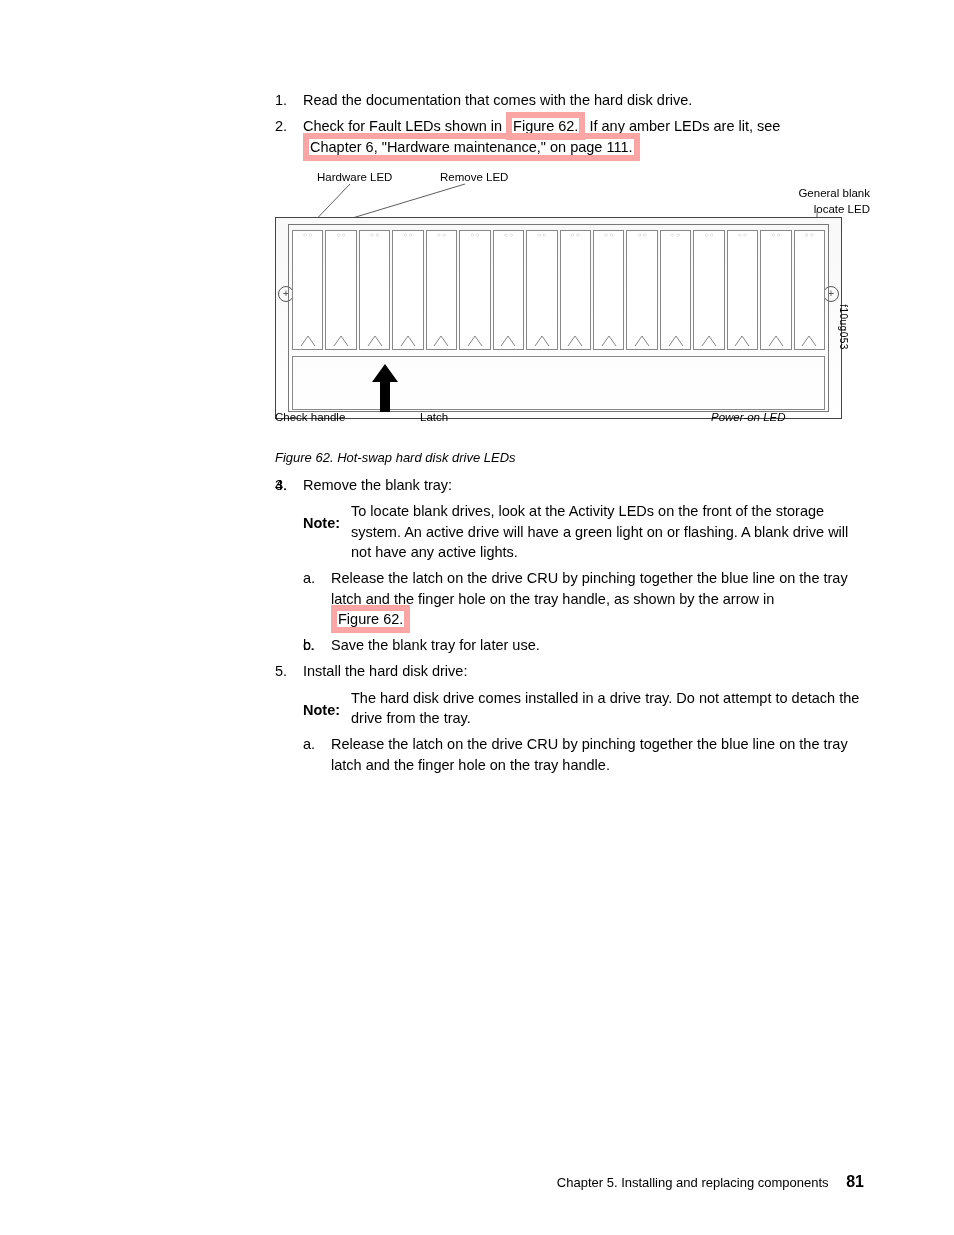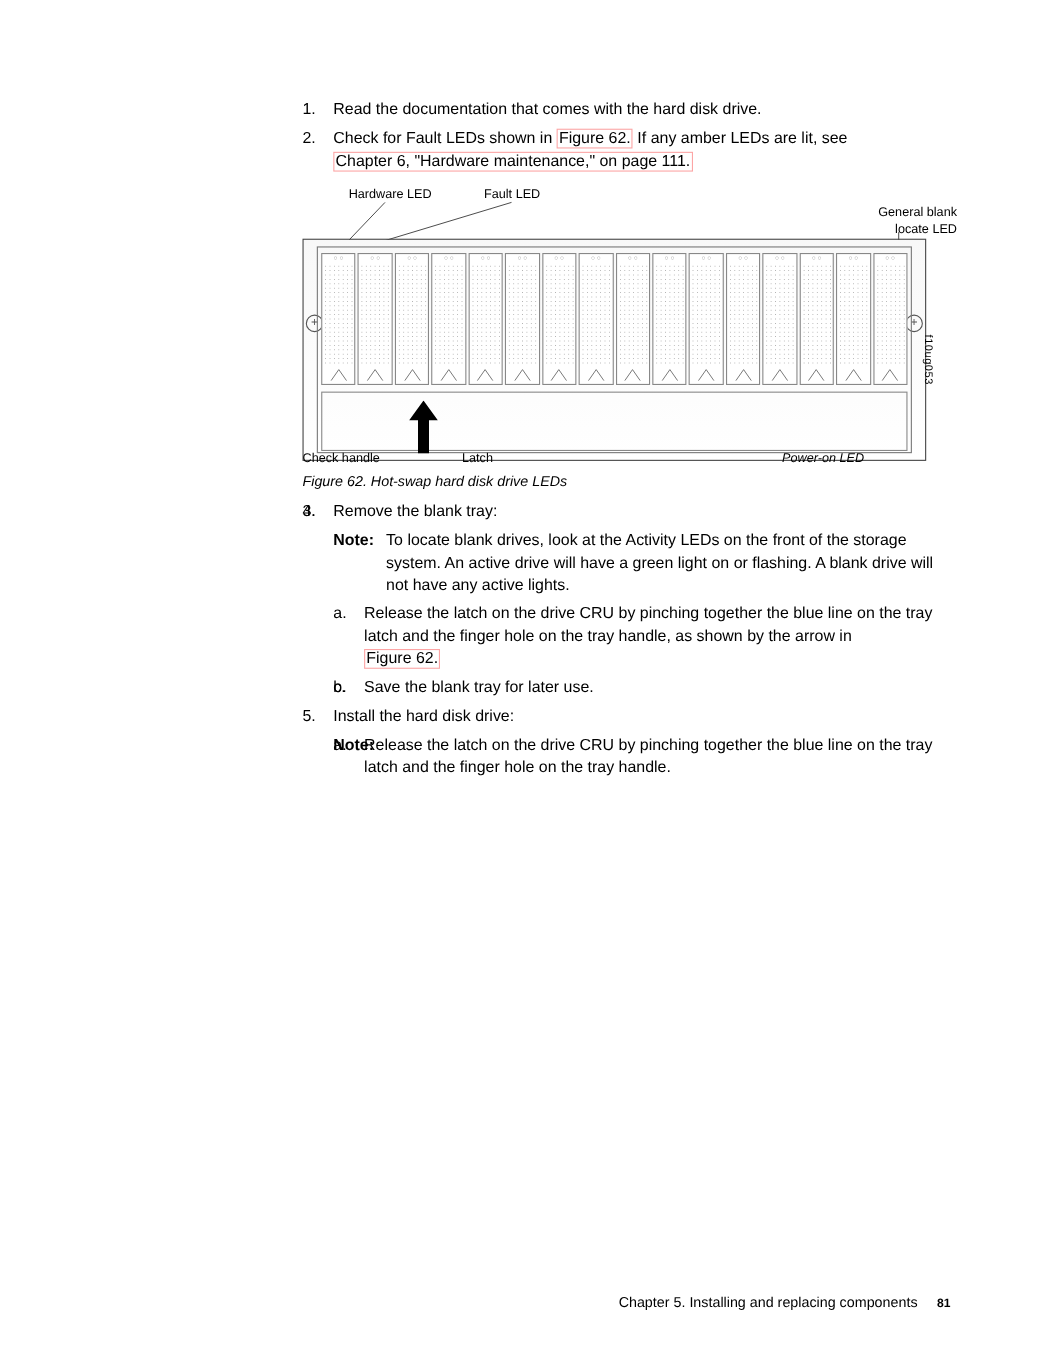--- a/index.html
+++ b/index.html
@@ -48,44 +48,44 @@
     top: 0;
   }
   .note {
     margin: 6px 0 6px 0;
     position: relative;
     padding-left: 48px;
   }
   .note .label {
     position: absolute;
     left: 0;
-    top: 0;
+    top: 12px;
     font-weight: bold;
   }
   .linkbox {
-    border: 1px solid #fca5a5;
+    border: 6px solid #fca5a5;
     padding: 0 1px;
   }
   .figure-block {
     margin: 10px 0 8px 0;
   }
   .figure-caption {
     font-style: italic;
     font-size: 13px;
-    margin-top: 2px;
+    margin-top: 22px;
   }
   .footer {
     position: absolute;
     bottom: 42px;
     right: 90px;
     font-size: 13px;
   }
   .footer .pg {
     font-weight: bold;
-    font-size: 11px;
+    font-size: 16px;
     margin-left: 14px;
   }
   
   .diagram {
     position: relative;
     width: 575px;
     height: 260px;
     font-size: 11.5px;
   }
   .dlabel { position: absolute; }
@@ -170,21 +170,21 @@
   <li>
     <span class="num">2.</span>
     <span>Check for Fault LEDs shown in </span><span class="linkbox">Figure 62.</span><span> If any amber LEDs are lit, see </span><br>
     <span class="linkbox">Chapter 6, "Hardware maintenance," on page 111.</span>
   </li>
 </ol>
 
 <div class="figure-block">
   <div class="diagram">
     <span class="dlabel" style="left:42px;top:2px;">Hardware LED</span>
-    <span class="dlabel" style="left:165px;top:2px;">Fault LED</span>
+    <span class="dlabel" style="left:165px;top:2px;">Remove LED</span>
     <span class="dlabel" style="right:-20px;top:18px;text-align:right;">
       <span>General blank</span><br>
       <span>locate LED</span>
     </span>
 
     <svg style="position:absolute;left:0;top:0;width:575px;height:260px;pointer-events:none">
       <line x1="75" y1="17" x2="32" y2="62" stroke="#333" stroke-width="0.8"></line>
       <line x1="190" y1="17" x2="41" y2="62" stroke="#333" stroke-width="0.8"></line>
       <line x1="542" y1="44" x2="542" y2="62" stroke="#333" stroke-width="0.8"></line>
 
@@ -384,20 +384,21 @@
         <span class="num">c.</span>
         <span>Save the blank tray for later use.</span>
       </li>
     </ol>
   </li>
   <li>
     <span class="num">5.</span>
     <span>Install the hard disk drive:</span>
     <div class="note">
       <span class="label">Note:</span>
+      <span>The hard disk drive comes installed in a drive tray. Do not attempt to detach the drive from the tray.</span>
     </div>
     <ol class="sub">
       <li>
         <span class="num">a.</span>
         <span>Release the latch on the drive CRU by pinching together the blue line on the tray latch and the finger hole on the tray handle.</span>
       </li>
     </ol>
   </li>
 </ol>
 

